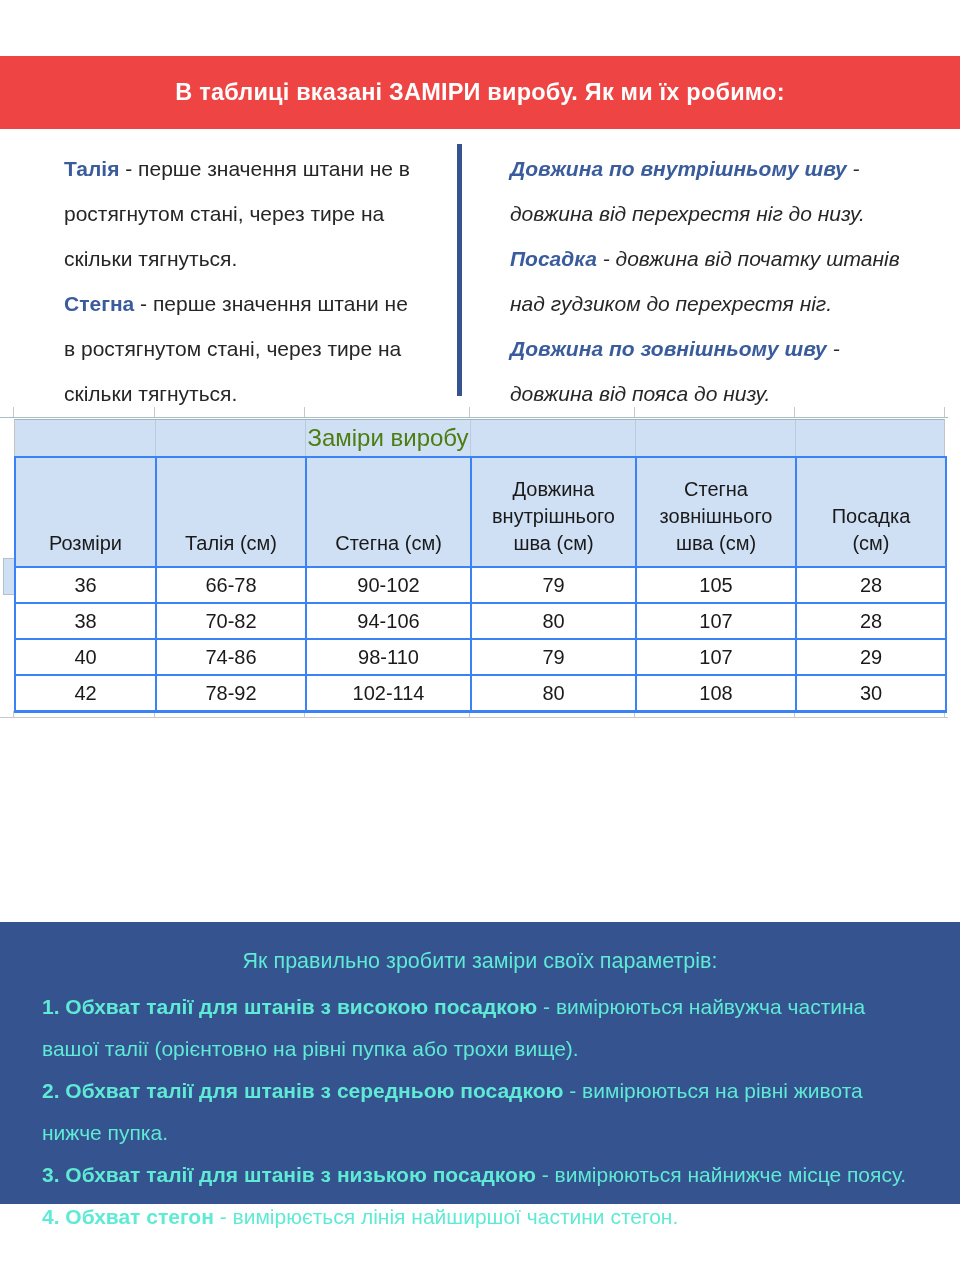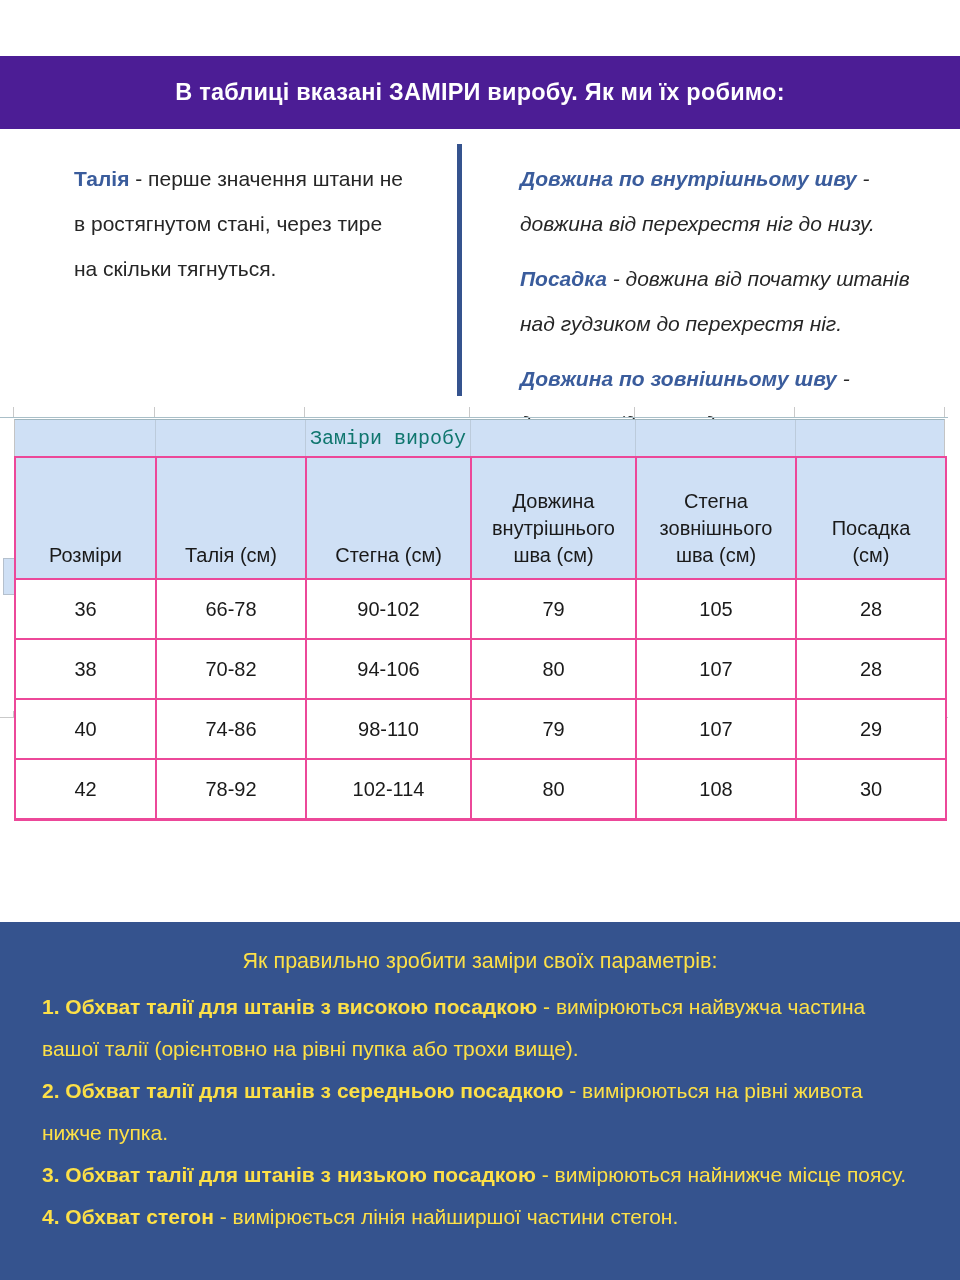--- a/index.html
+++ b/index.html
@@ -4,28 +4,28 @@
 <style>
   html,body { margin:0; padding:0; background:#ffffff; }
   .page {
     position:relative; width:960px; height:1280px; overflow:hidden;
     background:#ffffff; font-family:"Liberation Sans", sans-serif;
   }
 
   
   .banner {
     position:absolute; left:0; top:56px; width:960px; height:73px;
-    background:#4c1d95; display:flex; align-items:center; justify-content:center;
+    background:#ef4444; display:flex; align-items:center; justify-content:center;
   }
   .banner-title { color:#ffffff; font-weight:bold; font-size:23.5px; letter-spacing:.2px; }
 
   
   .defs-left  { position:absolute; left:64px;  top:146px; width:352px; }
   .defs-right { position:absolute; left:510px; top:146px; width:414px;font-style:italic; }
-  .def { margin:10px; font-size:21px; line-height:45px; color:#262626; }
+  .def { margin:0; font-size:21px; line-height:45px; color:#262626; }
   .term { color:#3a5c9c; font-weight:bold; }
   .divider { position:absolute; left:457px; top:144px; width:5px; height:252px; background:#35538e; }
 
   
   .hline { position:absolute; height:1px; }
   .hline-top    { left:0; top:417px; width:948px; background:#a9bfc8; }
   .hline-bottom { left:0; top:717px; width:948px; background:#c9c9c9; }
   .vtick { position:absolute; width:1px; background:#c9c9c9; }
   .vtick.t { top:407px; height:10px; }
   .vtick.b { top:711px; height:7px; }
@@ -36,59 +36,60 @@
 
   
   .sheet { position:absolute; left:14px; top:419px; width:931px; }
   .merged-row {
     display:grid; grid-template-columns:141px 150px 165px 165px 160px 150px;
     height:37px; box-sizing:border-box; background:#cfe0f5;
     border-top:1px solid #9fb6bf; border-left:1px solid #c4c4c4; border-right:1px solid #c4c4c4;
   }
   .merged-cell {
     border-right:1px solid #bccbdb; display:flex; align-items:center; justify-content:center;
-    font-size:20px; color:#0f766e; overflow:hidden;font-family:Liberation Mono, monospace;
+    font-size:24px; color:#4d7c0f; overflow:hidden;
   }
   .merged-cell:last-child { border-right:none; }
 
   table.size { border-collapse:collapse; table-layout:fixed; width:931px; }
   table.size th, table.size td {
-    border:2px solid #ec4899; color:#1a1a1a; text-align:center;
-    padding:12px; overflow:hidden;
+    border:2px solid #3b82f6; color:#1a1a1a; text-align:center;
+    padding:0; overflow:hidden;
   }
   table.size thead th {
     height:99px; background:#cfe0f5; vertical-align:bottom;
     padding-bottom:9px; font-weight:normal; font-size:20px; line-height:27px;
   }
   table.size tbody td { height:34px; font-size:20px; background:#ffffff; }
   table.size tbody tr:last-child td { border-bottom-width:3px; }
   th .w135 { display:inline-block; max-width:135px; }
   th .w95  { display:inline-block; max-width:96px; }
 
   
   .bottom {
-    position:absolute; left:0; top:922px; width:960px; height:358px;
-    background:#35538e; color:#fde047; box-sizing:border-box;
+    position:absolute; left:0; top:922px; width:960px; height:282px;
+    background:#35538e; color:#5eead4; box-sizing:border-box;
     padding:24px 42px 0 42px;
   }
   .bottom-heading { margin:0 0 10px 0; text-align:center; font-size:21.5px; line-height:30px; font-weight:normal; }
   .item { margin:0; font-size:21px; line-height:42px; }
   .item .b { font-weight:bold; }
 </style>
 </head>
 <body>
 
 <div class="page">
 
   <div class="banner">
     <span class="banner-title">В таблиці вказані ЗАМІРИ виробу. Як ми їх робимо:</span>
   </div>
 
   <div class="defs-left">
     <p class="def"><span class="term">Талія</span><span> - перше значення штани не в ростягнутом стані, через тире на скільки тягнуться.</span></p>
+    <p class="def"><span class="term">Стегна</span><span> - перше значення штани не в ростягнутом стані, через тире на скільки тягнуться.</span></p>
   </div>
 
   <div class="divider"></div>
 
   <div class="defs-right">
     <p class="def"><span class="term">Довжина по внутрішньому шву</span><span> - довжина від перехрестя ніг до низу.</span></p>
     <p class="def"><span class="term">Посадка</span><span> - довжина від початку штанів над гудзиком до перехрестя ніг.</span></p>
     <p class="def"><span class="term">Довжина по зовнішньому шву</span><span> - довжина від пояса до низу.</span></p>
   </div>
 

